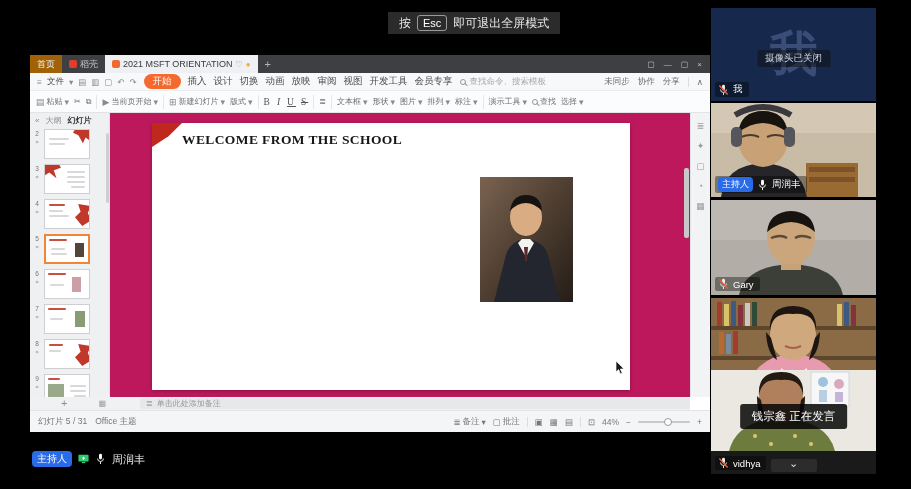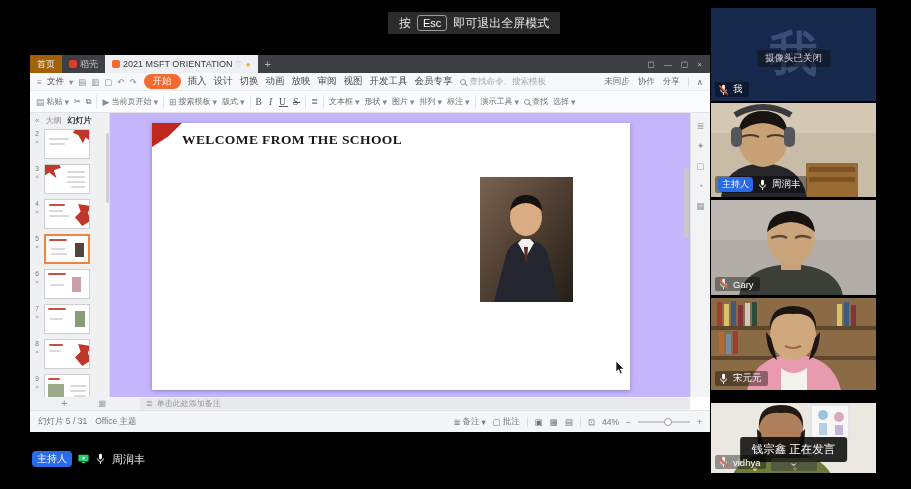--- a/index.html
+++ b/index.html
@@ -62,21 +62,21 @@
   .ph.green { background:#8a9b77; }
   .ph.pink  { background:#caa0a6; }
   .ph.land  { background:#9aa98a; }
   .panel-scroll { position:absolute; right:0; top:20px; width:3px; height:70px; background:#cfcfd1; border-radius:2px; }
 
   .panel-bottom { position:absolute; left:0; top:342px; width:80px; height:13px; background:#f0f1f3; display:flex; align-items:center; }
   .panel-bottom .add { flex:1; text-align:center; color:#8f8f8f; font-size:11px; line-height:11px; }
   .panel-bottom .grid { color:#9a9a9a; font-size:8px; padding-right:4px; }
 
   
-  .editor { position:absolute; left:80px; top:58px; right:20px; bottom:35px; background:#c4b5fd; }
+  .editor { position:absolute; left:80px; top:58px; right:20px; bottom:35px; background:#be185d; }
   .slide { position:absolute; left:42px; top:10px; width:478px; height:267px; background:#fff; box-shadow:0 1px 4px rgba(0,0,0,.28); }
   .flag { position:absolute; left:0; top:0; width:30px; height:24px; background:#c0281e; clip-path:polygon(0 0,100% 0,55% 55%,0 100%); }
   .slide-title { position:absolute; left:30px; top:9px; font-family:"Liberation Serif", serif; font-weight:bold; font-size:13.5px; letter-spacing:.4px; color:#161616; }
   .slide-body { position:absolute; left:46px; top:95px; font-family:"Liberation Serif", serif; font-style:italic; font-weight:bold; font-size:11.5px; line-height:22px; color:#101010; }
   .portrait { position:absolute; left:328px; top:54px; width:93px; height:125px; overflow:hidden; }
   .cursor { position:absolute; left:463px; top:238px; }
   .editor-scroll { position:absolute; right:1px; top:55px; width:5px; height:70px; background:#c8c8ca; border-radius:2px; }
 
   .right-strip { position:absolute; right:0; top:58px; width:20px; height:284px; background:#f2f3f5; border-left:1px solid #e2e2e4; display:flex; flex-direction:column; align-items:center; gap:10px; padding-top:8px; color:#9b9b9b; font-size:9px; }
 
@@ -185,21 +185,21 @@
       <span class="g">⧉</span>
       <span class="tsep"></span>
       <span class="tbtn">
           <span class="g">▶</span>
           <span>当前页开始</span>
           <span class="g">▾</span>
         </span>
       <span class="tsep"></span>
       <span class="tbtn">
           <span class="g">⊞</span>
-          <span>搜索模板</span>
+          <span>新建幻灯片</span>
           <span class="g">▾</span>
         </span>
       <span class="tbtn">
           <span>版式</span>
           <span class="g">▾</span>
         </span>
       <span class="tsep"></span>
       <span class="fmt">B</span>
       <span class="fmt" style="font-style:italic">I</span>
       <span class="fmt" style="text-decoration:underline">U</span>
@@ -520,21 +520,21 @@
         <svg width="11" height="12" viewBox="0 0 12 13">
             <rect x="4.4" y="0.8" width="3.2" height="6.2" rx="1.6" fill="#fff"></rect>
             <path d="M2.8 6 a3.2 3.2 0 0 0 6.4 0" stroke="#fff" stroke-width="1" fill="none"></path>
             <line x1="6" y1="9.6" x2="6" y2="12" stroke="#fff" stroke-width="1"></line>
           </svg>
       </span>
       <span>宋元元</span>
     </div>
   </div>
 
-  <div class="ptile" style="top:403px;height:70px">
+  <div class="ptile" style="top:370px;height:104px">
     <svg width="165" height="81" viewBox="0 0 165 81">
       <rect width="165" height="81" fill="#ebe8e2"></rect>
       <rect x="100" y="2" width="38" height="34" fill="#f7f7f7" stroke="#cfd6de"></rect>
       <circle cx="112" cy="12" r="5" fill="#9ec3dd"></circle>
         <rect x="108" y="20" width="8" height="12" fill="#b7cfe2"></rect>
       <circle cx="128" cy="14" r="5" fill="#d9a9c0"></circle>
         <rect x="124" y="22" width="8" height="10" fill="#c6b4d8"></rect>
       <path d="M18 81 Q26 50 70 48 Q116 50 124 81 Z" fill="#6d7c3e"></path>
       <circle cx="44" cy="66" r="2" fill="#d8c96a"></circle>
         <circle cx="60" cy="74" r="2" fill="#d8c96a"></circle>

